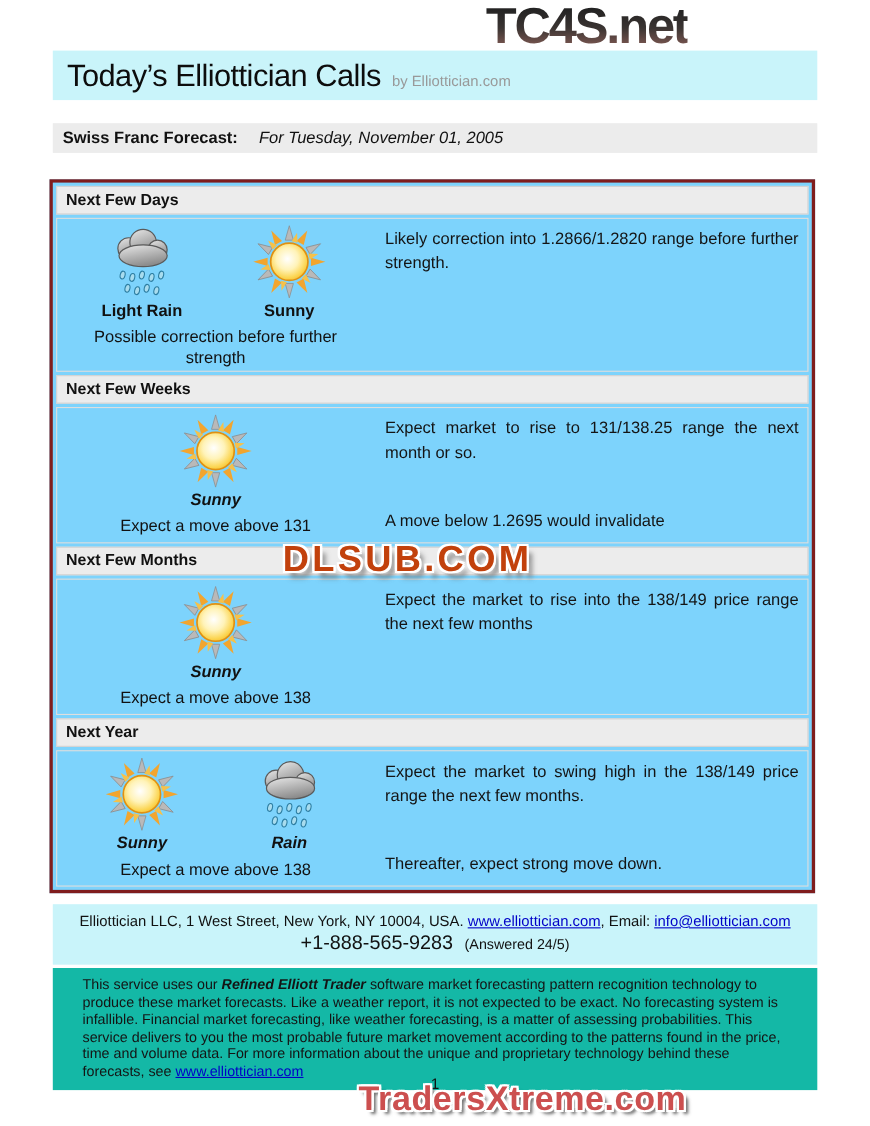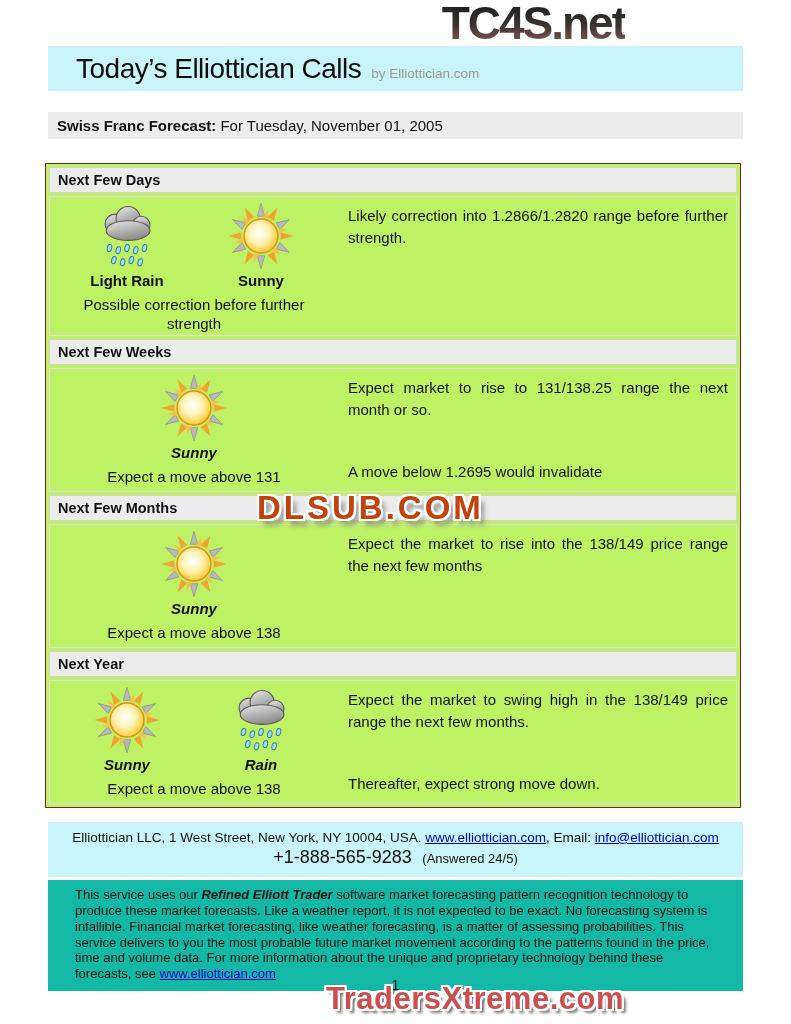--- a/index.html
+++ b/index.html
@@ -15,38 +15,38 @@
     position:absolute;top:0px;right:3px;
     font-size:46px;font-weight:bold;letter-spacing:-2px;line-height:1;
     background:linear-gradient(180deg,#222 15%,#3a3432 55%,#8a5f58 100%);
     -webkit-background-clip:text;background-clip:text;color:transparent;
   }
 
   
   .title-bar{
     position:absolute;left:48px;top:46px;width:695px;height:45px;
     background:#c9f4fa;display:flex;align-items:baseline;
-    padding-left:28px;box-sizing:border-box;
+    padding-left:13px;box-sizing:border-box;
   }
   .title-bar .title{font-size:28px;color:#0d0d0d;letter-spacing:-.5px;line-height:45px;}
   .title-bar .byline{font-size:13.5px;color:#999;margin-left:10px;}
 
   
   .forecast-bar{
     position:absolute;left:48px;top:112px;width:695px;height:27px;
     background:#ececec;line-height:27px;padding-left:9px;box-sizing:border-box;
     font-size:15px;
   }
   .forecast-bar .label{font-weight:bold;}
-  .forecast-bar .date{margin-left:0;}
+  .forecast-bar .date{font-style:italic;margin-left:15px;}
 
   
   .report{
     position:absolute;left:45px;top:163px;width:696px;
-    border:1px solid #7f1d1d;background:#bef264;padding:3px;box-sizing:border-box;
+    border:3px solid #7f1d1d;background:#7dd3fc;padding:3px;box-sizing:border-box;
   }
   .sec-header{
     background:#ececec;border:1px solid #d2d2d2;
     font-size:14.5px;font-weight:bold;padding:4px 8px;margin-bottom:3px;
   }
   .sec-body{
     display:flex;margin-bottom:3px;border:1px solid #dedede;box-sizing:border-box;
   }
   .sec-body.tall{min-height:140px;}
   .sec-body.std{min-height:124px;}

